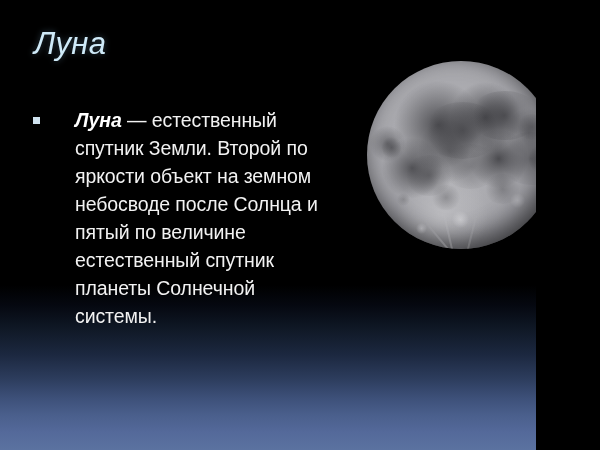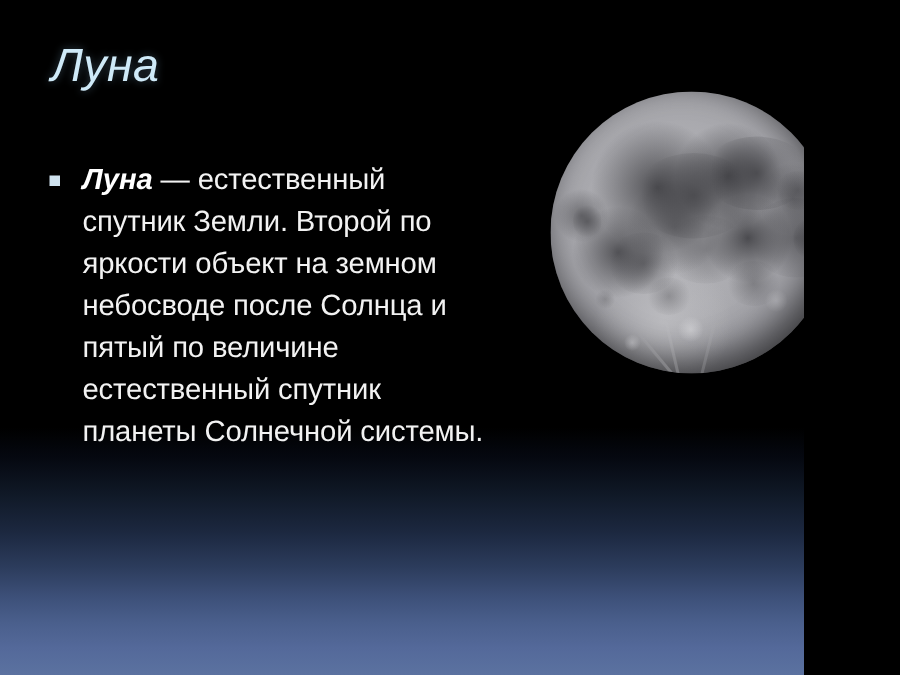--- a/index.html
+++ b/index.html
@@ -66,20 +66,21 @@
     top: 11px;
     width: 7px;
     height: 7px;
     background: #cfe2ef;
   }
   #bullet-text {
     font-size: 19.5px;
     line-height: 28px;
     color: #f2f2f2;
     letter-spacing: -0.1px;
+    margin-left: 20px;
   }
   #bullet-lead {
     font-weight: bold;
     font-style: italic;
     color: #ffffff;
   }
   
   #moon-figure {
     position: absolute;
     left: 367px;

